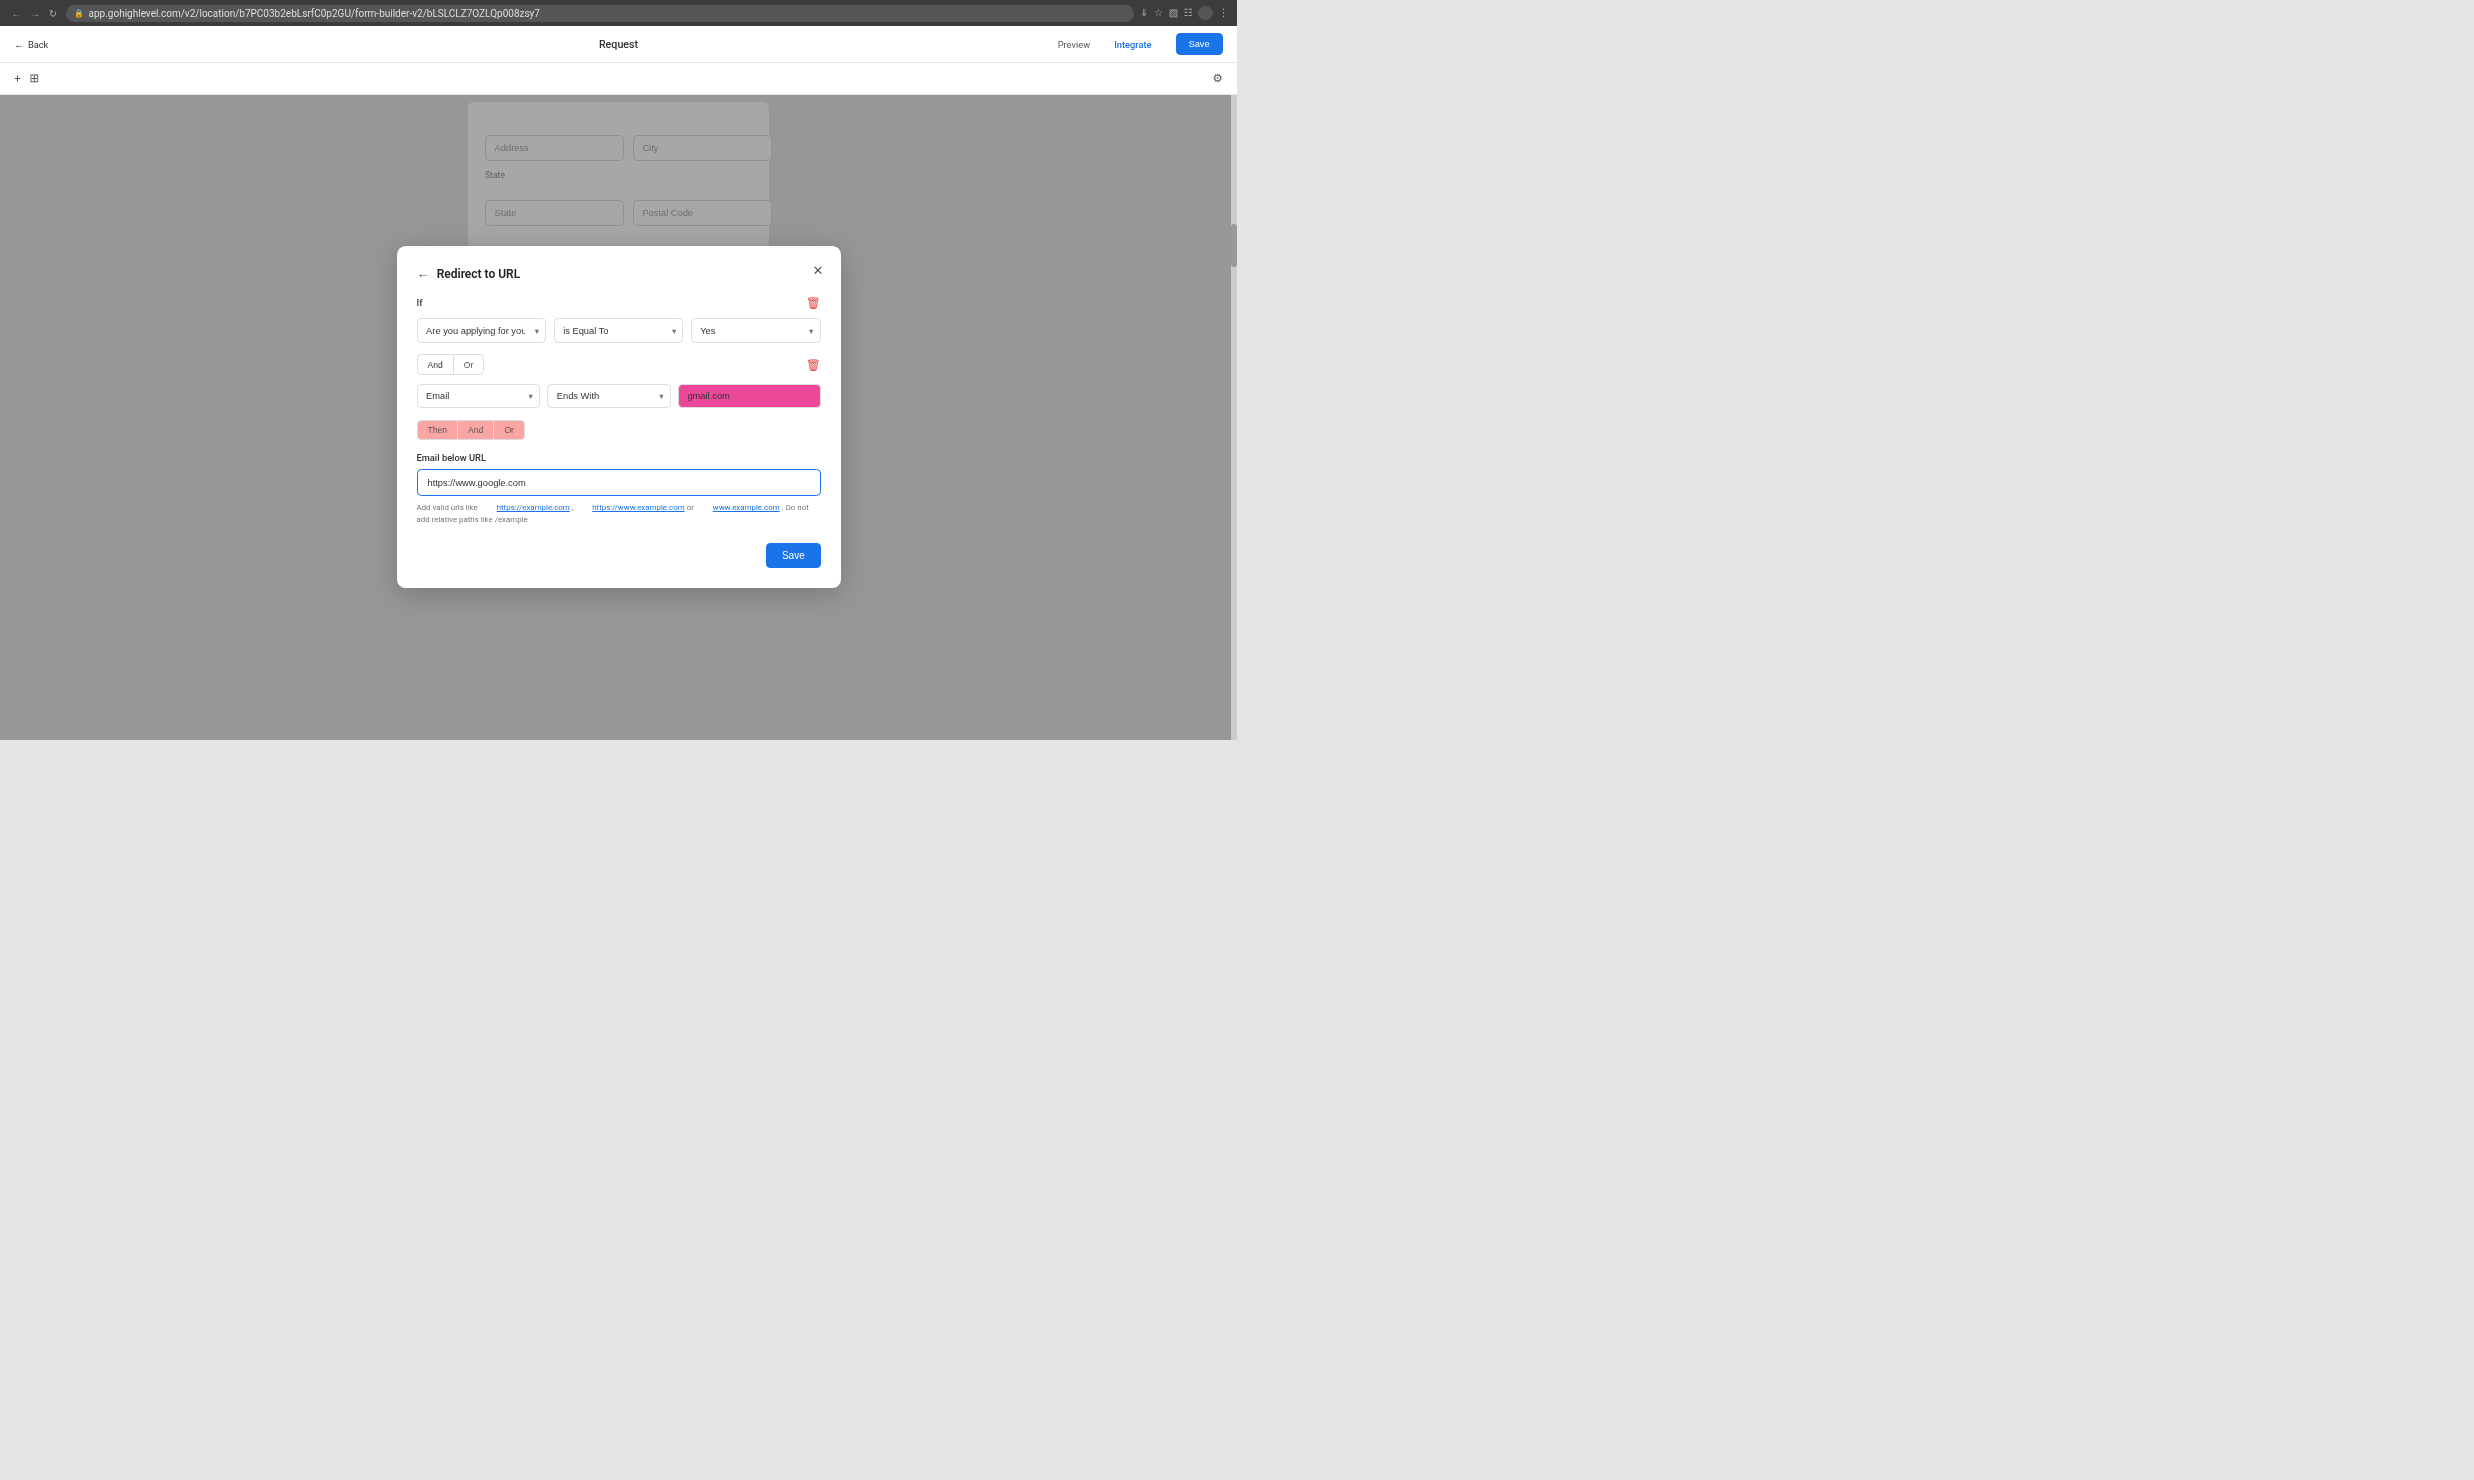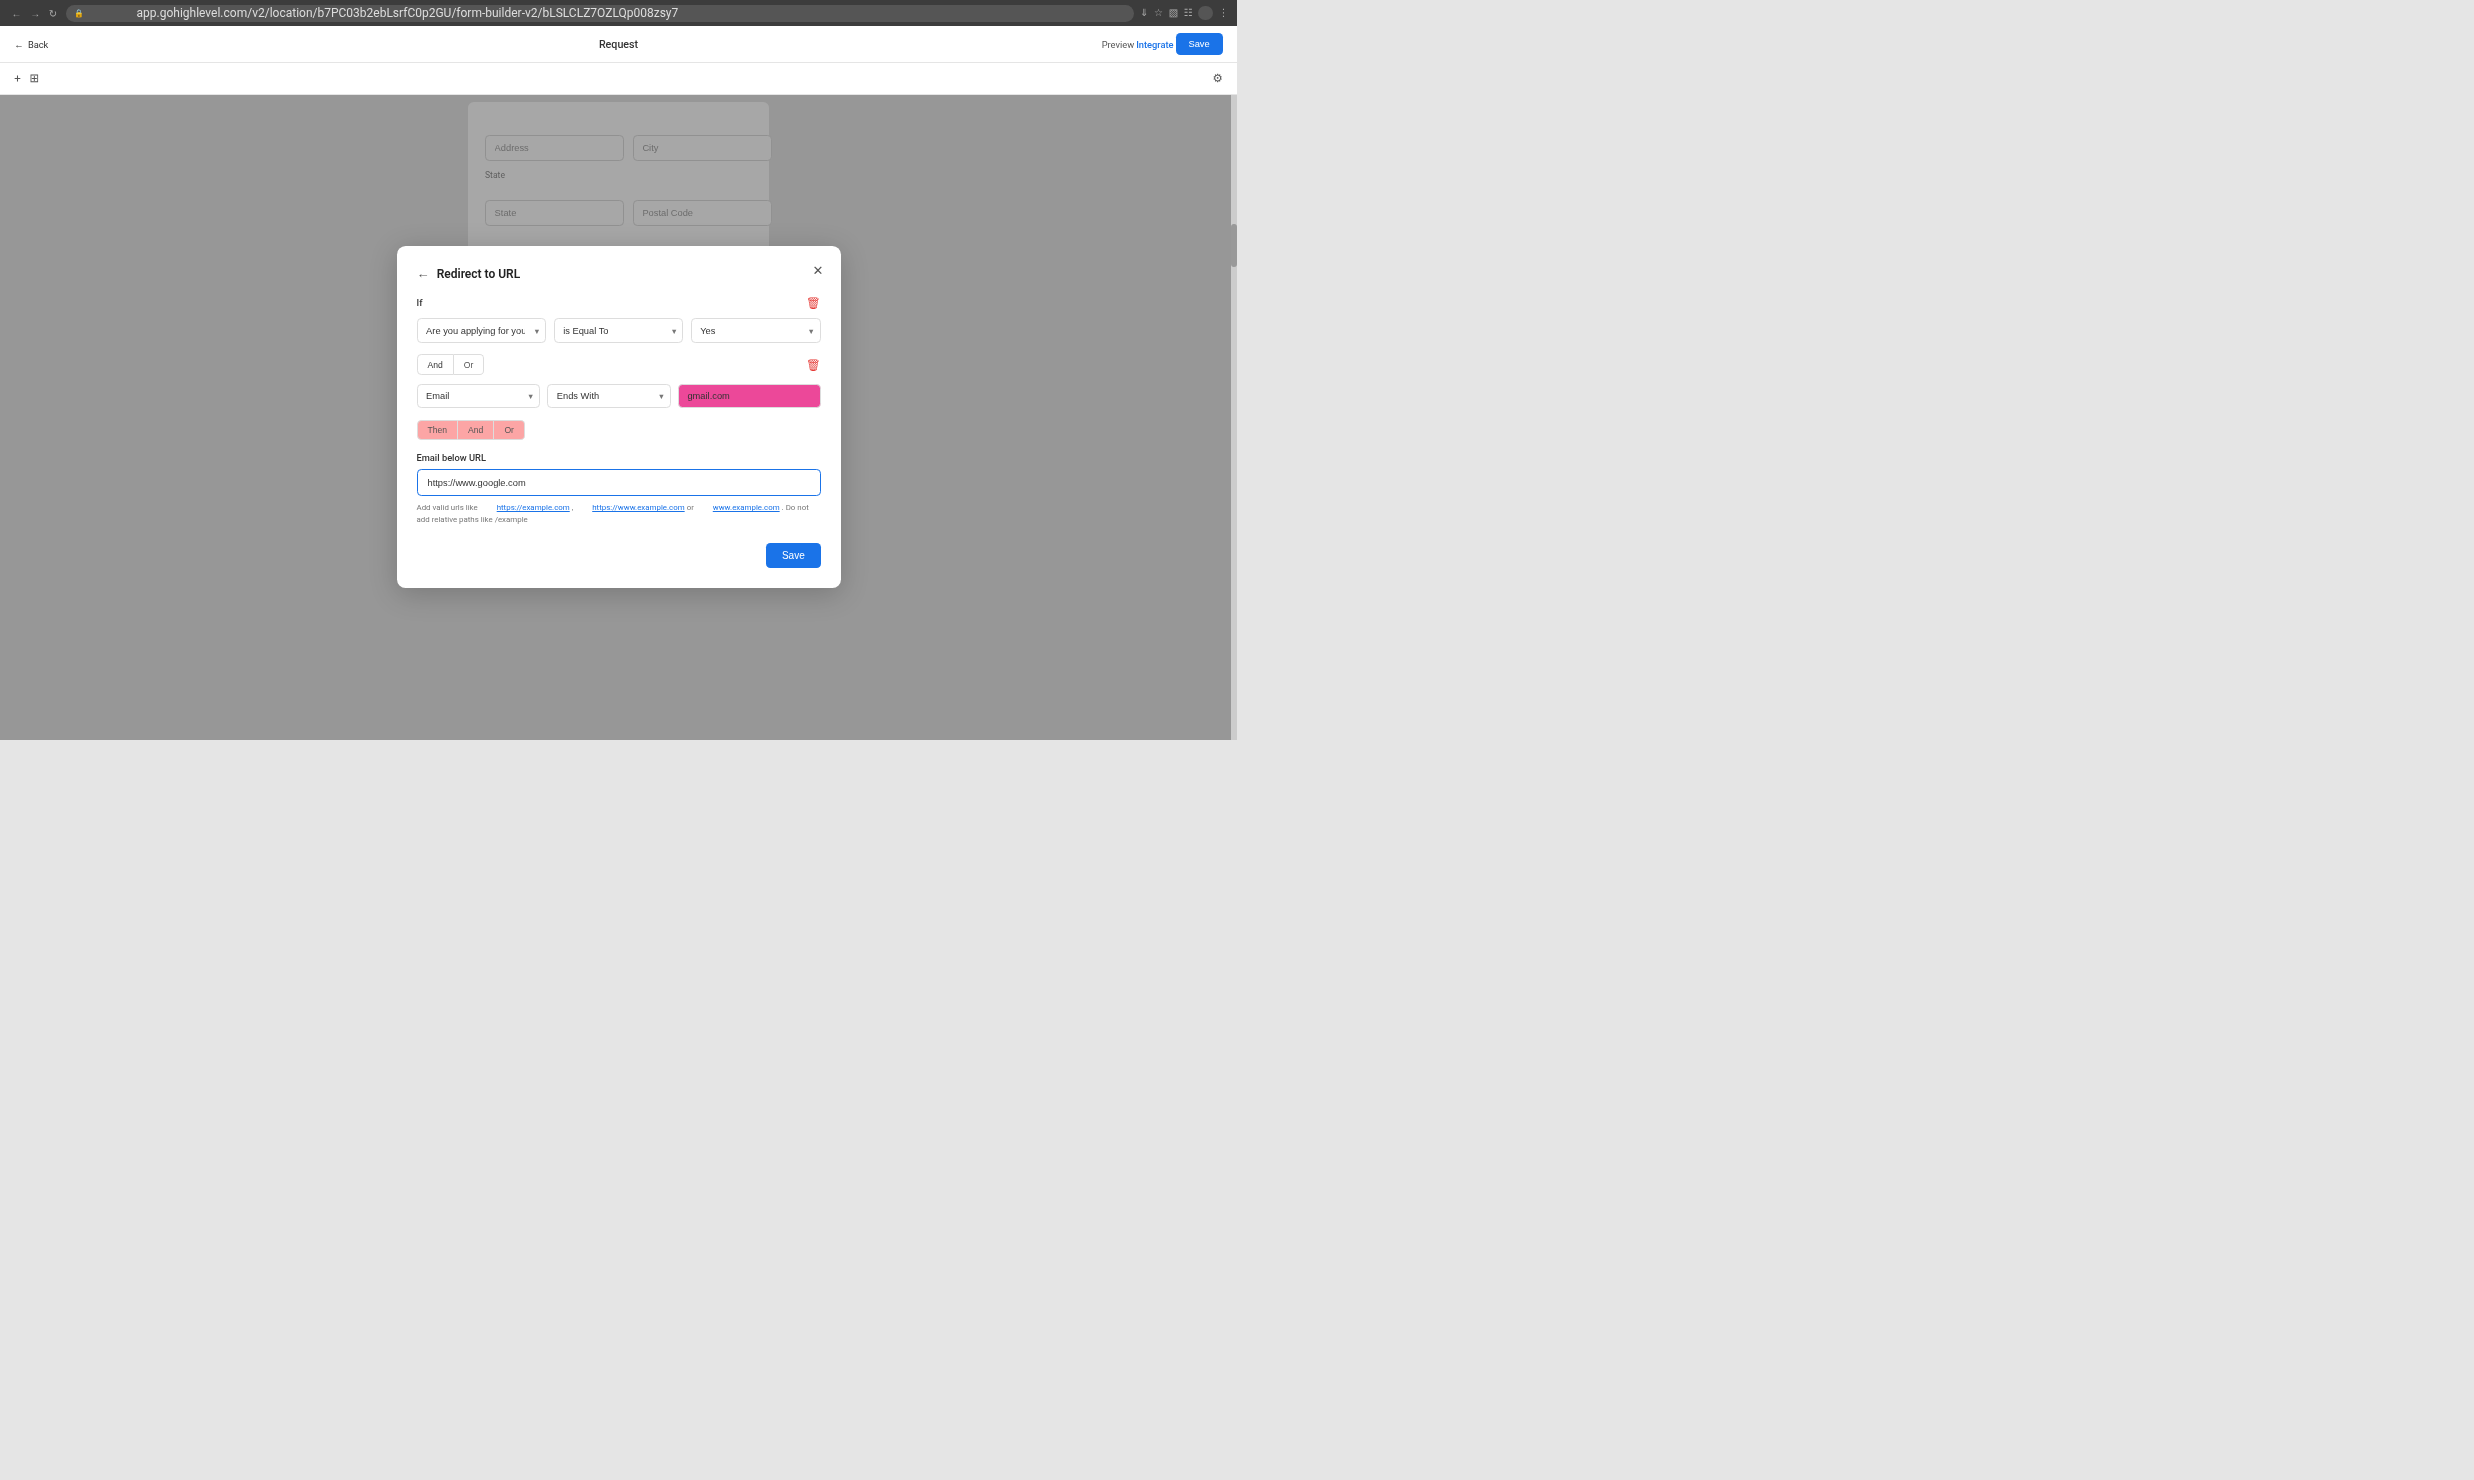--- a/index.html
+++ b/index.html
@@ -28,22 +28,21 @@
       background: #555;
       border-radius: 11.5px;
       height: 17px;
       display: flex;
       align-items: center;
       padding: 0 8.6px;
       gap: 4.3px;
     }
     .address-bar-text {
       color: #ddd;
-      font-size: 12px;
-      margin-left: 48px;
+      font-size: 10px;
     }
     .browser-actions { display: flex; gap: 5.7px; align-items: center; }
     .browser-icon { color: #aaa; font-size: 10px; cursor: pointer; }
 
     
     .app-header {
       background: #fff;
       height: 37px;
       display: flex;
       align-items: center;
@@ -64,21 +63,21 @@
       left: 50%;
       transform: translateX(-50%);
       font-size: 10.7px;
       font-weight: 500;
       color: #333;
     }
     .header-actions {
       margin-left: auto;
       display: flex;
       align-items: center;
-      gap: 2px;
+      gap: 24px;
       justify-content: center;
     }
     .header-preview { font-size: 9.3px; color: #555; cursor: pointer; }
     .header-integrate { font-size: 9.3px; color: #1a73e8; cursor: pointer; font-weight: 500; }
     .header-save-btn {
       background: #1a73e8;
       color: #fff;
       border: none;
       border-radius: 4.3px;
       padding: 5.7px 13px;

